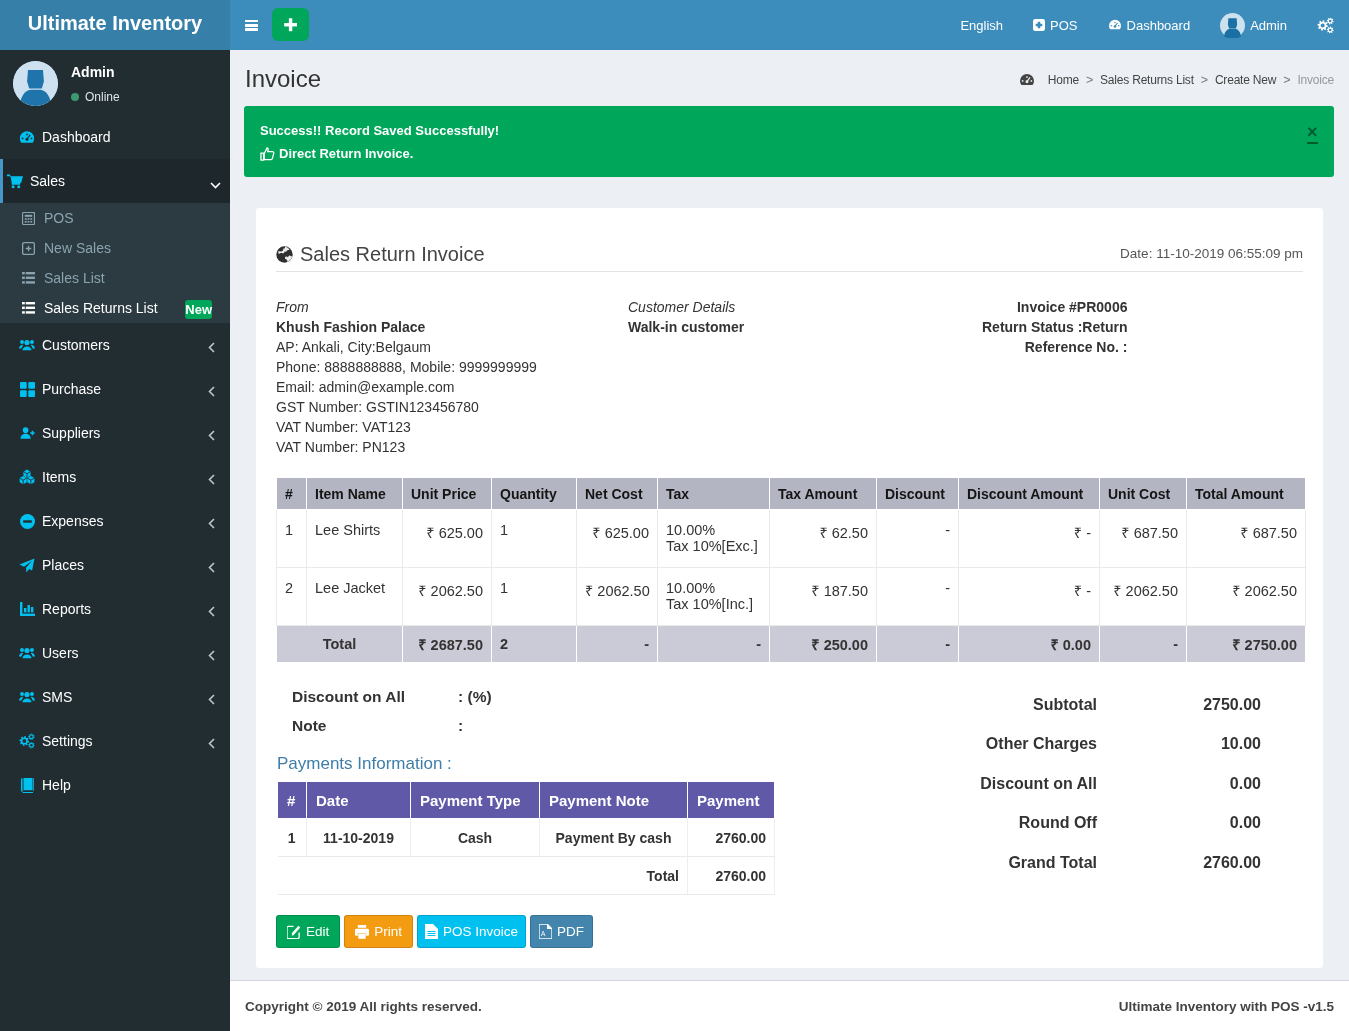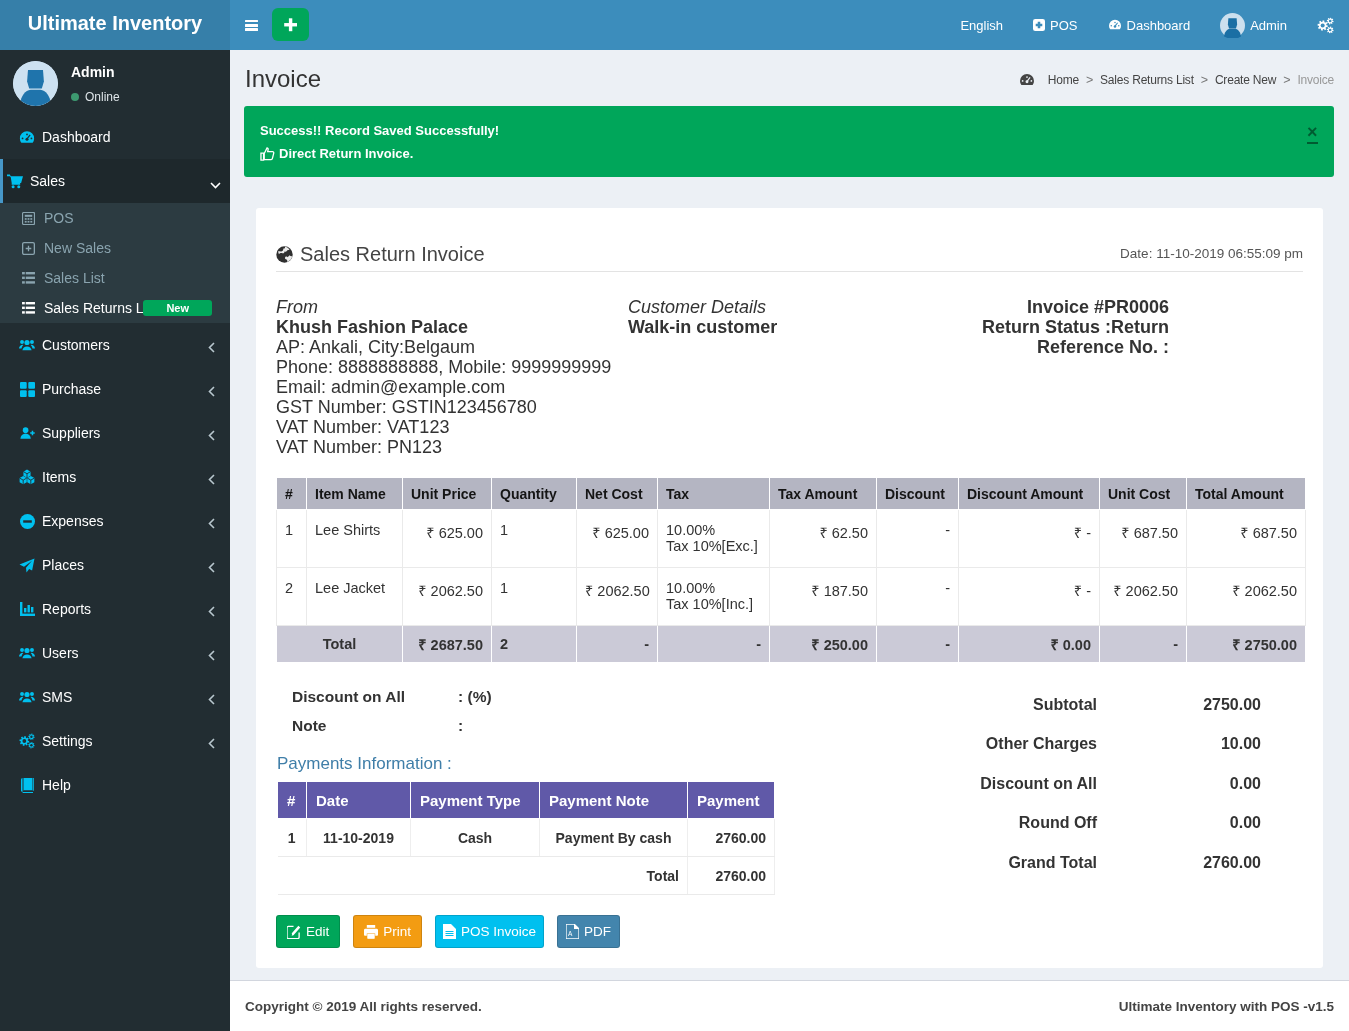--- a/index.html
+++ b/index.html
@@ -22,47 +22,47 @@
 .ustat .dot { display:inline-block; width:8px; height:8px; border-radius:50%; background:#3d9970; margin-right:6px; }
 ul.smenu { list-style:none; }
 .smenu > li > a { display:flex; align-items:center; height:44px; padding-left:19px; color:#ffffff; font-size:14px; text-decoration:none; position:relative; }
 .smenu .mico { width:16px; height:16px; margin-right:7px; flex:0 0 16px; display:flex; align-items:center; justify-content:center; }
 .smenu .chev { position:absolute; right:15px; width:7px; height:11px; }
 li.active-main > a { background:#1e282c; border-left:3px solid #4697c8; padding-left:4px; }
 ul.sub { list-style:none; background:#2c3b41; }
 ul.sub li a { display:flex; align-items:center; height:30px; padding-left:21px; color:#8aa4af; font-size:14px; text-decoration:none; position:relative;}
 ul.sub .sico { width:14px; height:14px; margin-right:9px; flex:0 0 14px; display:flex; align-items:center; justify-content:center;}
 ul.sub li.act a { color:#fff; }
-.newbadge { position:absolute; right:18px; top:7px; background:#00a65a; color:#fff; font-size:11px; font-weight:bold; padding:2px 23px; border-radius:3px; }
+.newbadge { position:absolute; right:18px; top:7px; background:#00a65a; color:#fff; font-size:13px; font-weight:bold; padding:2px 0; border-radius:3px; }
 
 .pagetitle { position:absolute; left:245px; top:65px; font-size:24px; color:#333; font-weight:normal; }
 .crumbs { position:absolute; right:15px; top:73px; font-size:12px; letter-spacing:-0.2px; color:#444; display:flex; align-items:center; gap:7px;}
 .crumbs .sep { color:#777; font-size:12.5px; }
 .crumbs .last { color:#999; }
 .alert { position:absolute; left:244px; top:106px; width:1090px; height:71px; background:#00a65a; border-radius:3px; color:#fff; padding:17px 16px 13px 16px; font-size:13px; font-weight:bold; }
 .alert .l2 { margin-top:8px; display:flex; align-items:center; gap:4px;}
 .aclose { position:absolute; left:1307px; top:125px; color:rgba(0,0,0,0.45); font-size:18px; font-weight:bold; border-bottom:2px solid rgba(0,0,0,0.45); line-height:15px; padding-bottom:2px;}
 
 .card { position:absolute; left:256px; top:208px; width:1067px; height:760px; background:#fff; border-radius:3px; }
 .ctitle { position:absolute; left:20px; top:35px; font-size:20px; color:#444; display:flex; align-items:center; gap:7px;}
 .cdate { position:absolute; right:20px; top:38px; font-size:13.5px; color:#555; }
 .chr { position:absolute; left:20px; top:63px; width:1027px; border-top:1px solid #e3e3e3; }
-.info { position:absolute; top:89px; font-size:18px; line-height:20px; color:#333; }
+.info { position:absolute; top:89px; font-size:14px; line-height:20px; color:#333; }
 .itable { position:absolute; left:20px; top:269px; border-collapse:collapse; table-layout:fixed; width:1029px; font-size:14.5px; }
 .itable th { background:#b4b5c2; color:#151515; font-weight:bold; font-size:14px; text-align:left; height:32px; padding:4px 8px; border:1px solid #fff; }
 .itable td { white-space:nowrap; padding:12px 8px 8px 8px; border:1px solid #eaeaea; vertical-align:top; background:#fff; }
 .itable td.num { text-align:right; }
 .itable tr.trow td { background:#cbcad7; font-weight:bold; height:37px; border:1px solid #fff; vertical-align:middle; padding:4px 8px;}
 .lbl { position:absolute; font-size:15.5px; font-weight:bold; color:#333; }
 .payhead { position:absolute; left:21px; top:546px; font-size:17px; color:#3f7ea8; }
 .ptable { position:absolute; left:21px; top:573px; border-collapse:collapse; table-layout:fixed; width:497px; font-size:14px; }
 .ptable th { background:#6059a8; color:#fff; font-weight:bold; font-size:15px; text-align:left; height:37px; padding:4px 9px; border:1px solid #fff; }
 .ptable td { font-weight:bold; text-align:center; height:38px; padding:4px 8px; border:1px solid #eaeaea; border-left:none; border-right:1px solid #eee;}
 .ptable td.num { text-align:right; }
-.btnrow { position:absolute; left:20px; top:707px; display:flex; gap:13px; }
+.btnrow { position:absolute; left:20px; top:707px; display:flex; gap:4px; }
 .btn { height:33px; display:inline-flex; align-items:center; gap:5px; padding:0 10px; border-radius:3px; color:#fff; font-size:13.5px; font-weight:normal; border:1px solid rgba(0,0,0,0.15); }
 .b-edit { background:#00a65a; }
 .b-print { background:#f39c12; }
 .b-pos { background:#00c0ef; }
 .b-pdf { background:#4385ad; }
 .trow2 { position:absolute; font-size:16px; font-weight:bold; color:#333; }
 .trow2 .tl { position:absolute; right:226px; top:0; white-space:nowrap; }
 .trow2 .tv { position:absolute; right:62px; top:0; white-space:nowrap; }
 
 .footer { position:absolute; left:230px; top:980px; width:1119px; height:51px; background:#fff; border-top:1px solid #d2d6de; font-size:13.5px; font-weight:bold; color:#444; }

